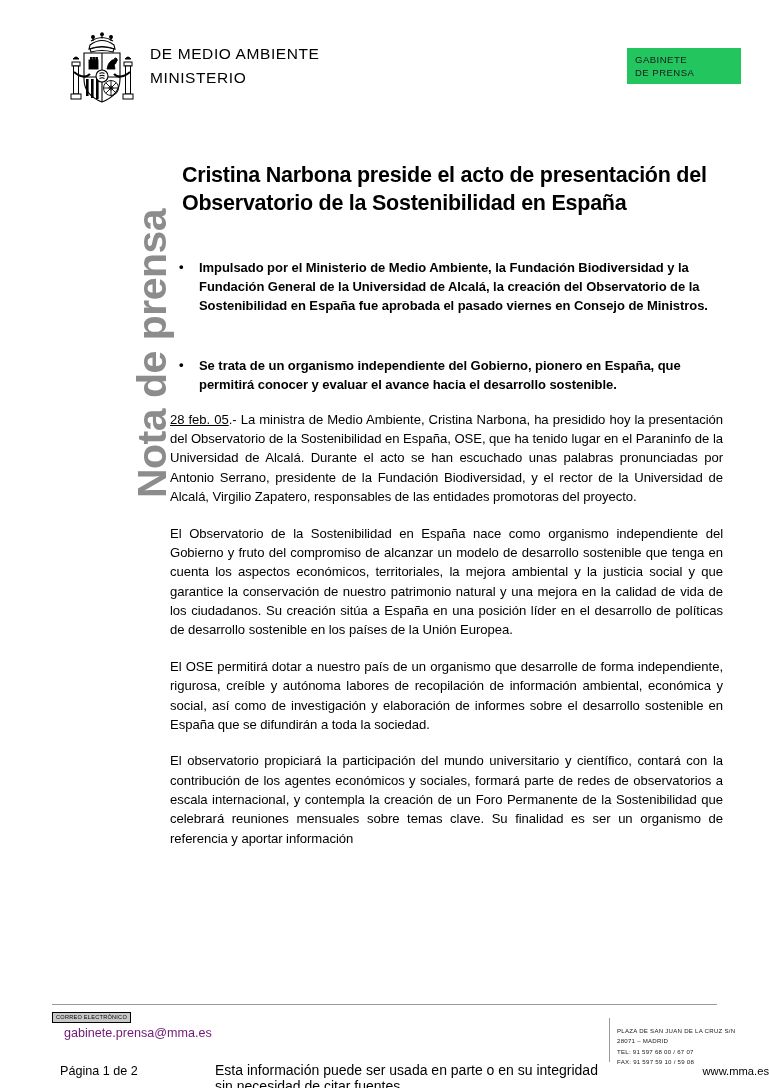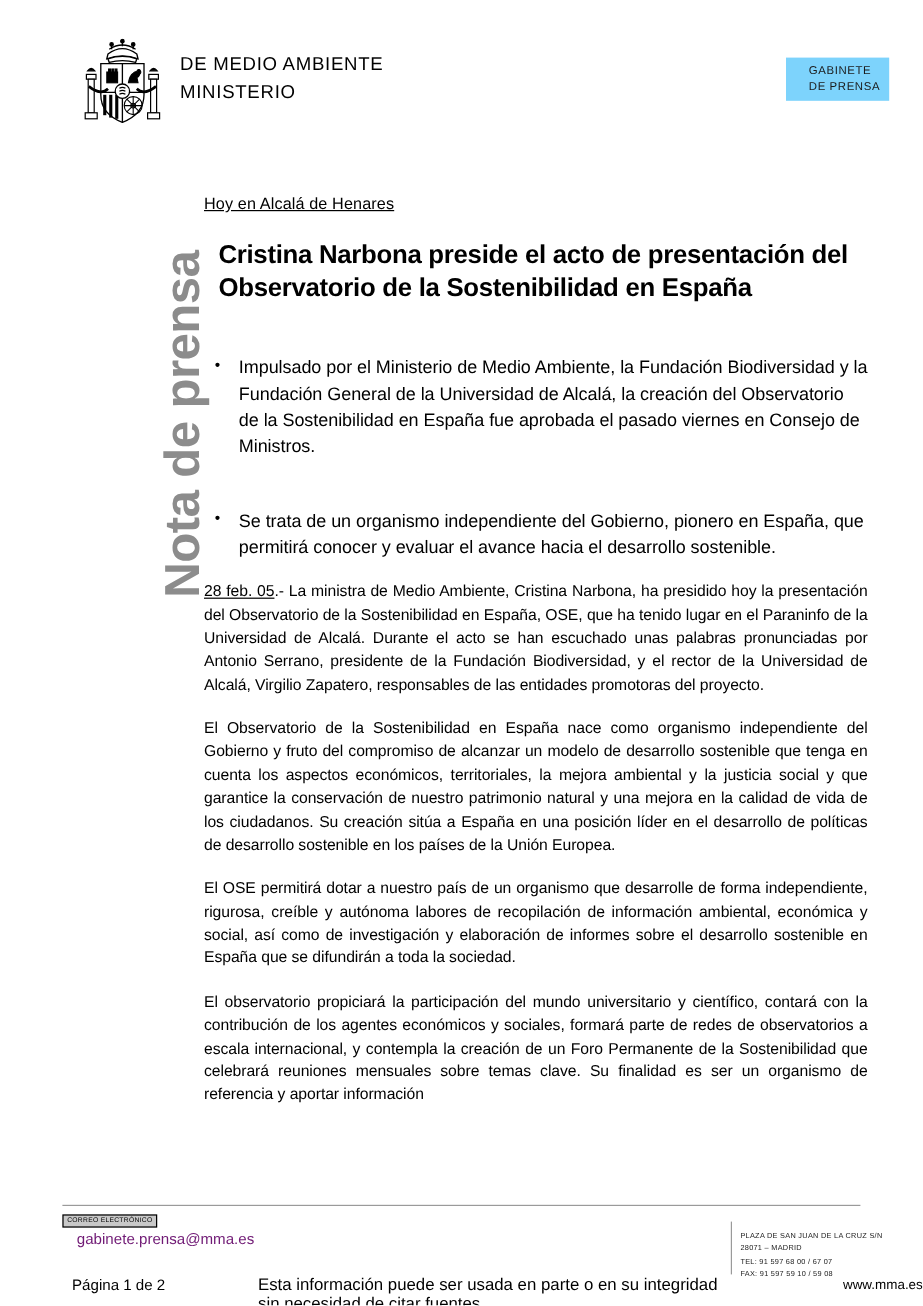--- a/index.html
+++ b/index.html
@@ -43,28 +43,28 @@
     letter-spacing: 0.6px;
     color: #000;
     font-weight: 400;
   }
   .ministry-name div { white-space: nowrap; }
 
   .gabinete-box {
     position: absolute;
     right: 28px;
     top: 20px;
-    width: 86px;
+    width: 114px;
     height: 36px;
-    background: #7dd3fc;
+    background: #22c55e;
     color: #1a1a1a;
     font-size: 9.5px;
     letter-spacing: 0.5px;
     line-height: 1.35;
-    padding: 6px 0 0 19px;
+    padding: 6px 0 0 8px;
     box-sizing: border-box;
   }
 
   
   .side-title {
     position: absolute;
     left: -58px;
     top: 330px;
     width: 420px;
     transform: rotate(-90deg);
@@ -97,22 +97,22 @@
     letter-spacing: -0.25px;
     margin: 0 0 20px 12px;
   }
   .bullets {
     margin: 0 0 10px 0;
     padding: 0;
     list-style: none;
   }
   .bullets li {
     position: relative;
-    font-size: 15px;
-    font-weight: normal;
+    font-size: 13px;
+    font-weight: bold;
     line-height: 1.46;
     padding-left: 29px;
     margin-bottom: 15px;
     letter-spacing: -0.05px;
     margin-top: 41px;
   }
   .bullets li:before {
     content: "\2022";
     position: absolute;
     left: 9px;
@@ -290,21 +290,20 @@
     <div class="gabinete-box">
       <div>GABINETE</div>
       <div>DE PRENSA</div>
     </div>
   </div>
 
   <div class="side-title">Nota de prensa</div>
 
   <div class="content">
 
-    <div class="kicker">Hoy en Alcalá de Henares</div>
 
     <h1 class="headline">Cristina Narbona preside el acto de presentación del Observatorio de la Sostenibilidad en España</h1>
 
     <ul class="bullets">
       <li>Impulsado por el Ministerio de Medio Ambiente, la Fundación Biodiversidad y la Fundación General de la Universidad de Alcalá, la creación del Observatorio de la Sostenibilidad en España fue aprobada el pasado viernes en Consejo de Ministros.</li>
       <li>Se trata de un organismo independiente del Gobierno, pionero en España, que permitirá conocer y evaluar el avance hacia el desarrollo sostenible.</li>
     </ul>
 
     <p class="body first"><span class="dateline">28 feb. 05</span><span>.- La ministra de Medio Ambiente, Cristina Narbona, ha presidido hoy la presentación del Observatorio de la Sostenibilidad en España, OSE, que ha tenido lugar en el Paraninfo de la Universidad de Alcalá. Durante el acto se han escuchado unas palabras pronunciadas por Antonio Serrano, presidente de la Fundación Biodiversidad, y el rector de la Universidad de Alcalá, Virgilio Zapatero, responsables de las entidades promotoras del proyecto.</span></p>
 

